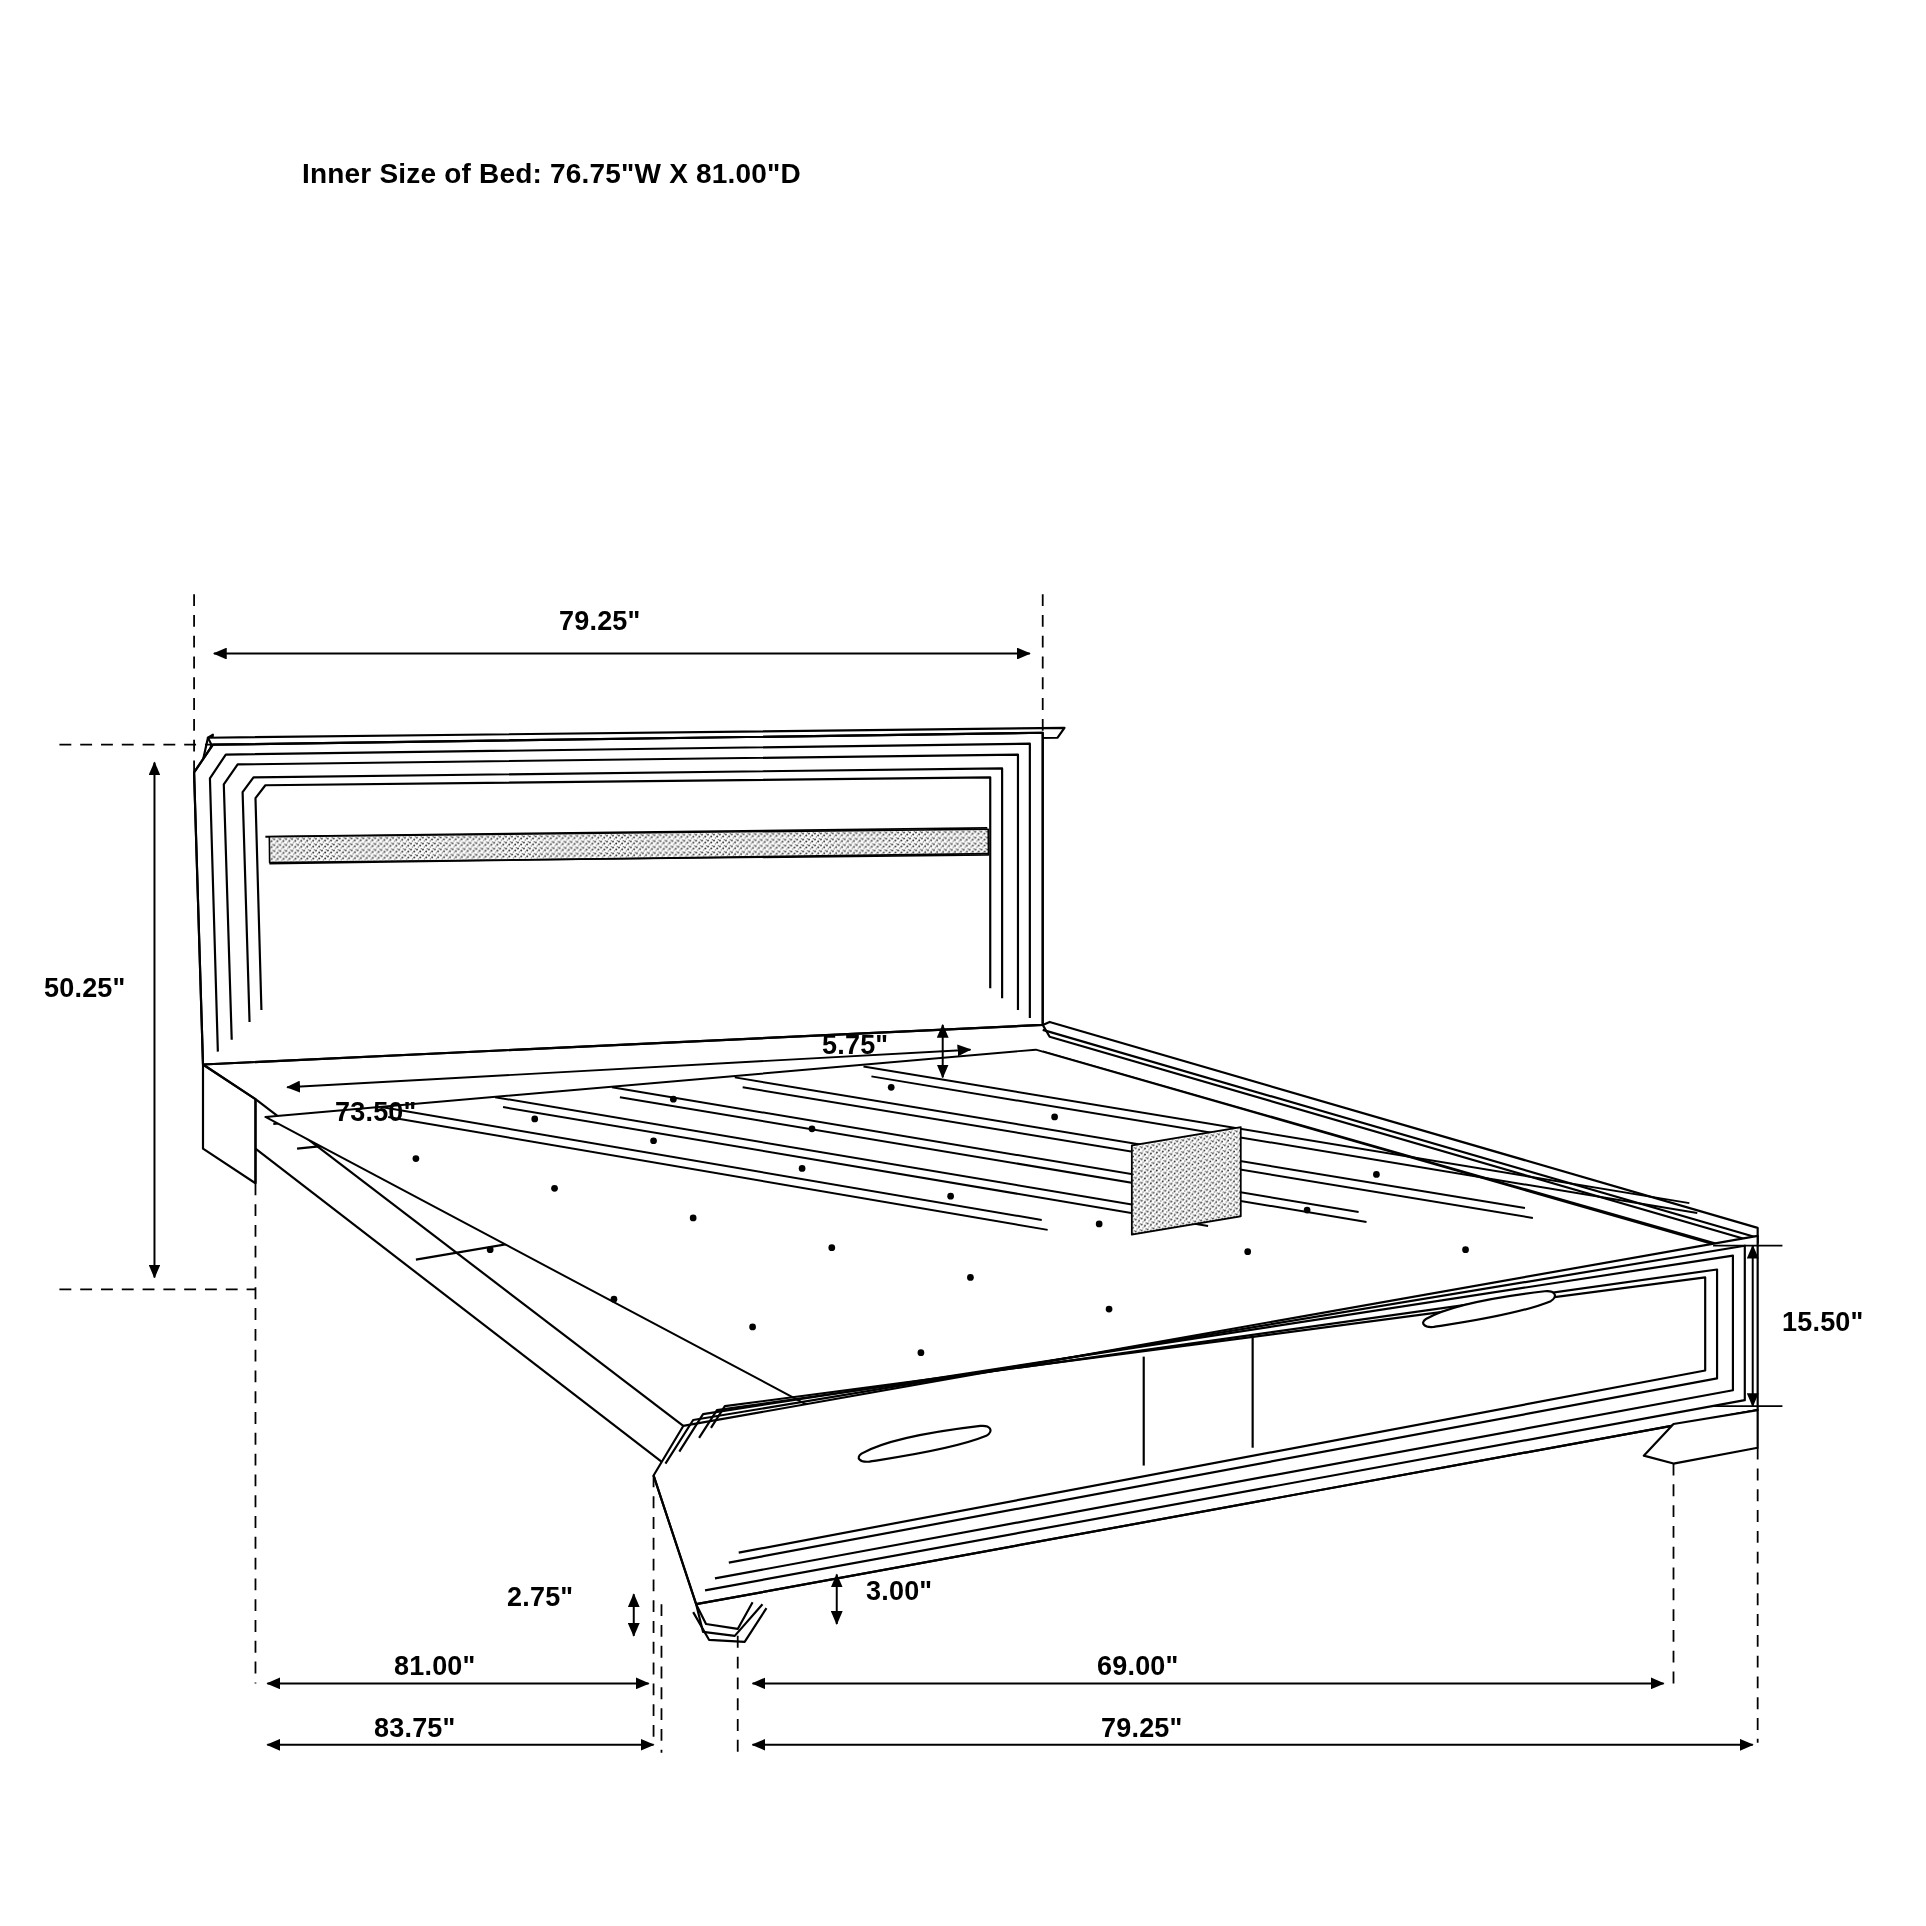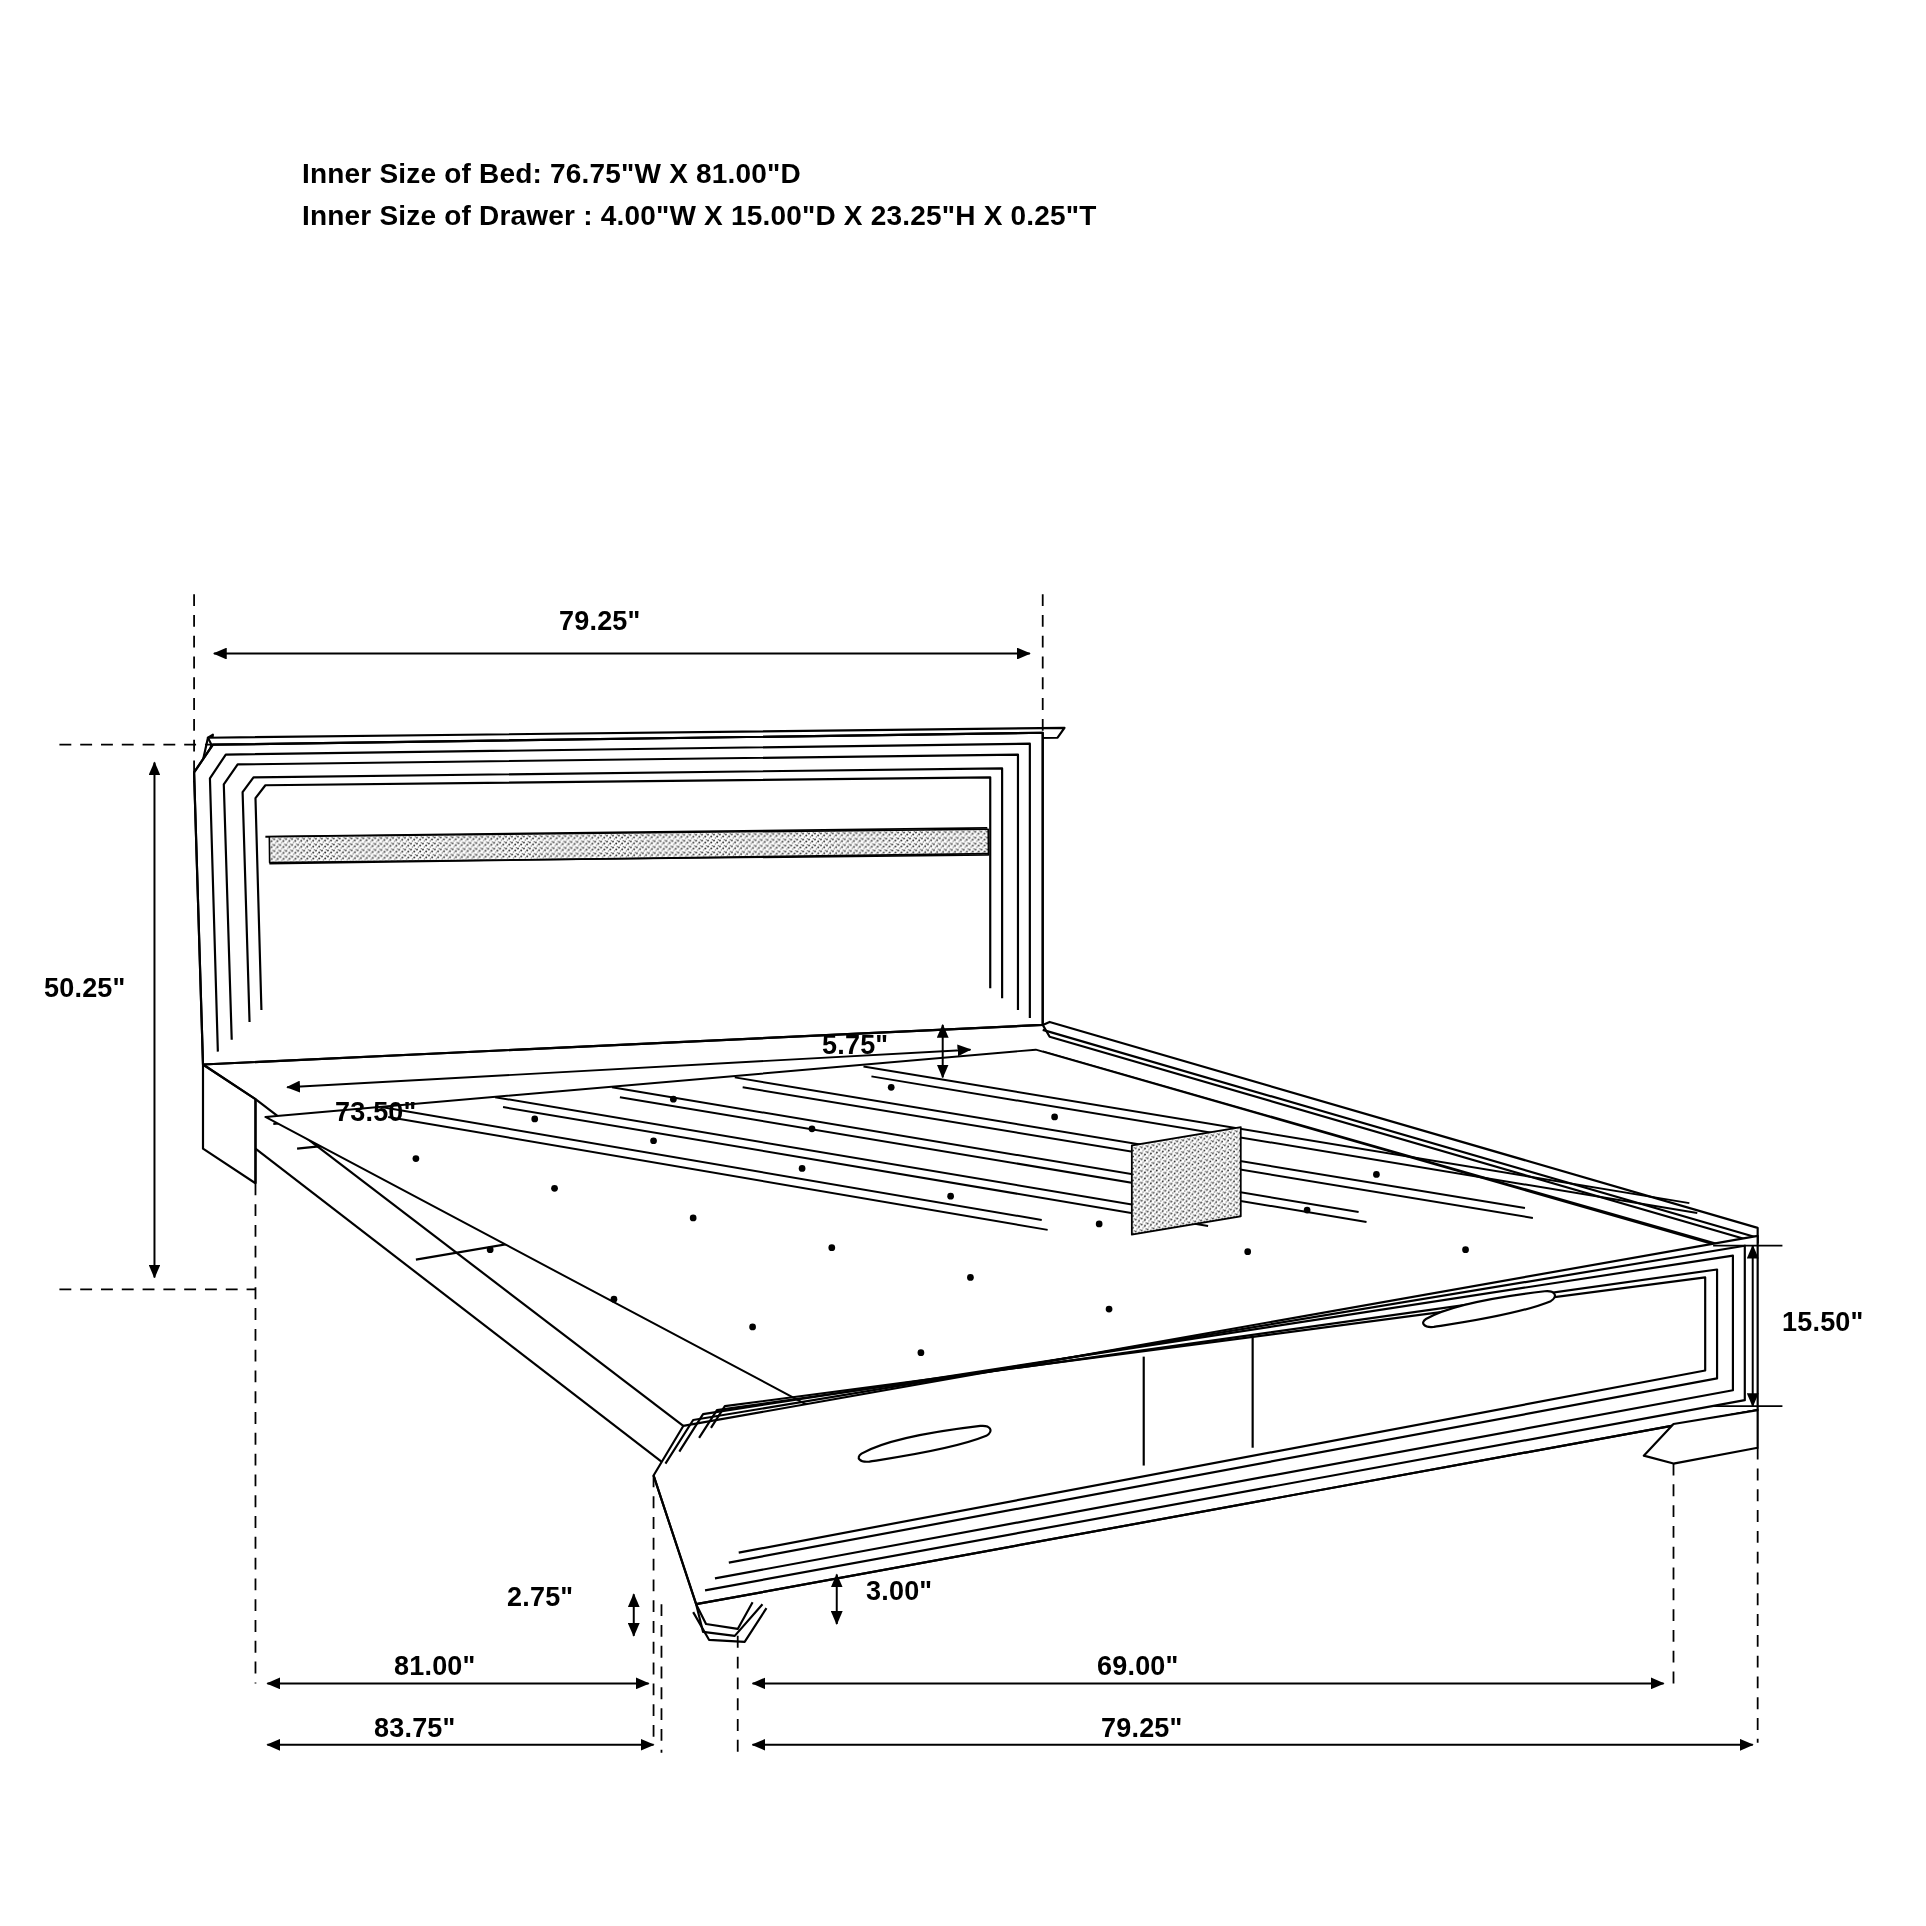--- a/index.html
+++ b/index.html
@@ -42,21 +42,20 @@
     letter-spacing: 0.2px;
   }
 </style>
 </head>
 <body>
 
 <div id="canvas">
 
   <div class="spec-block">
     <span class="spec-line">Inner Size of Bed: 76.75"W X 81.00"D</span>
-    <span class="spec-line">Inner Size of Drawer : 4.00"W X 15.00"D X 23.25"H X 0.25"T</span>
   </div>
 
   <svg width="1927" height="1927" viewBox="0 0 1946 1946">
     <defs>
       <marker id="arrR" markerWidth="14" markerHeight="12" refX="13" refY="6" orient="auto" markerUnits="userSpaceOnUse">
         <path d="M0,0 L14,6 L0,12 z" fill="#000"></path>
       </marker>
       <marker id="arrL" markerWidth="14" markerHeight="12" refX="1" refY="6" orient="auto" markerUnits="userSpaceOnUse">
         <path d="M14,0 L0,6 L14,12 z" fill="#000"></path>
       </marker>

